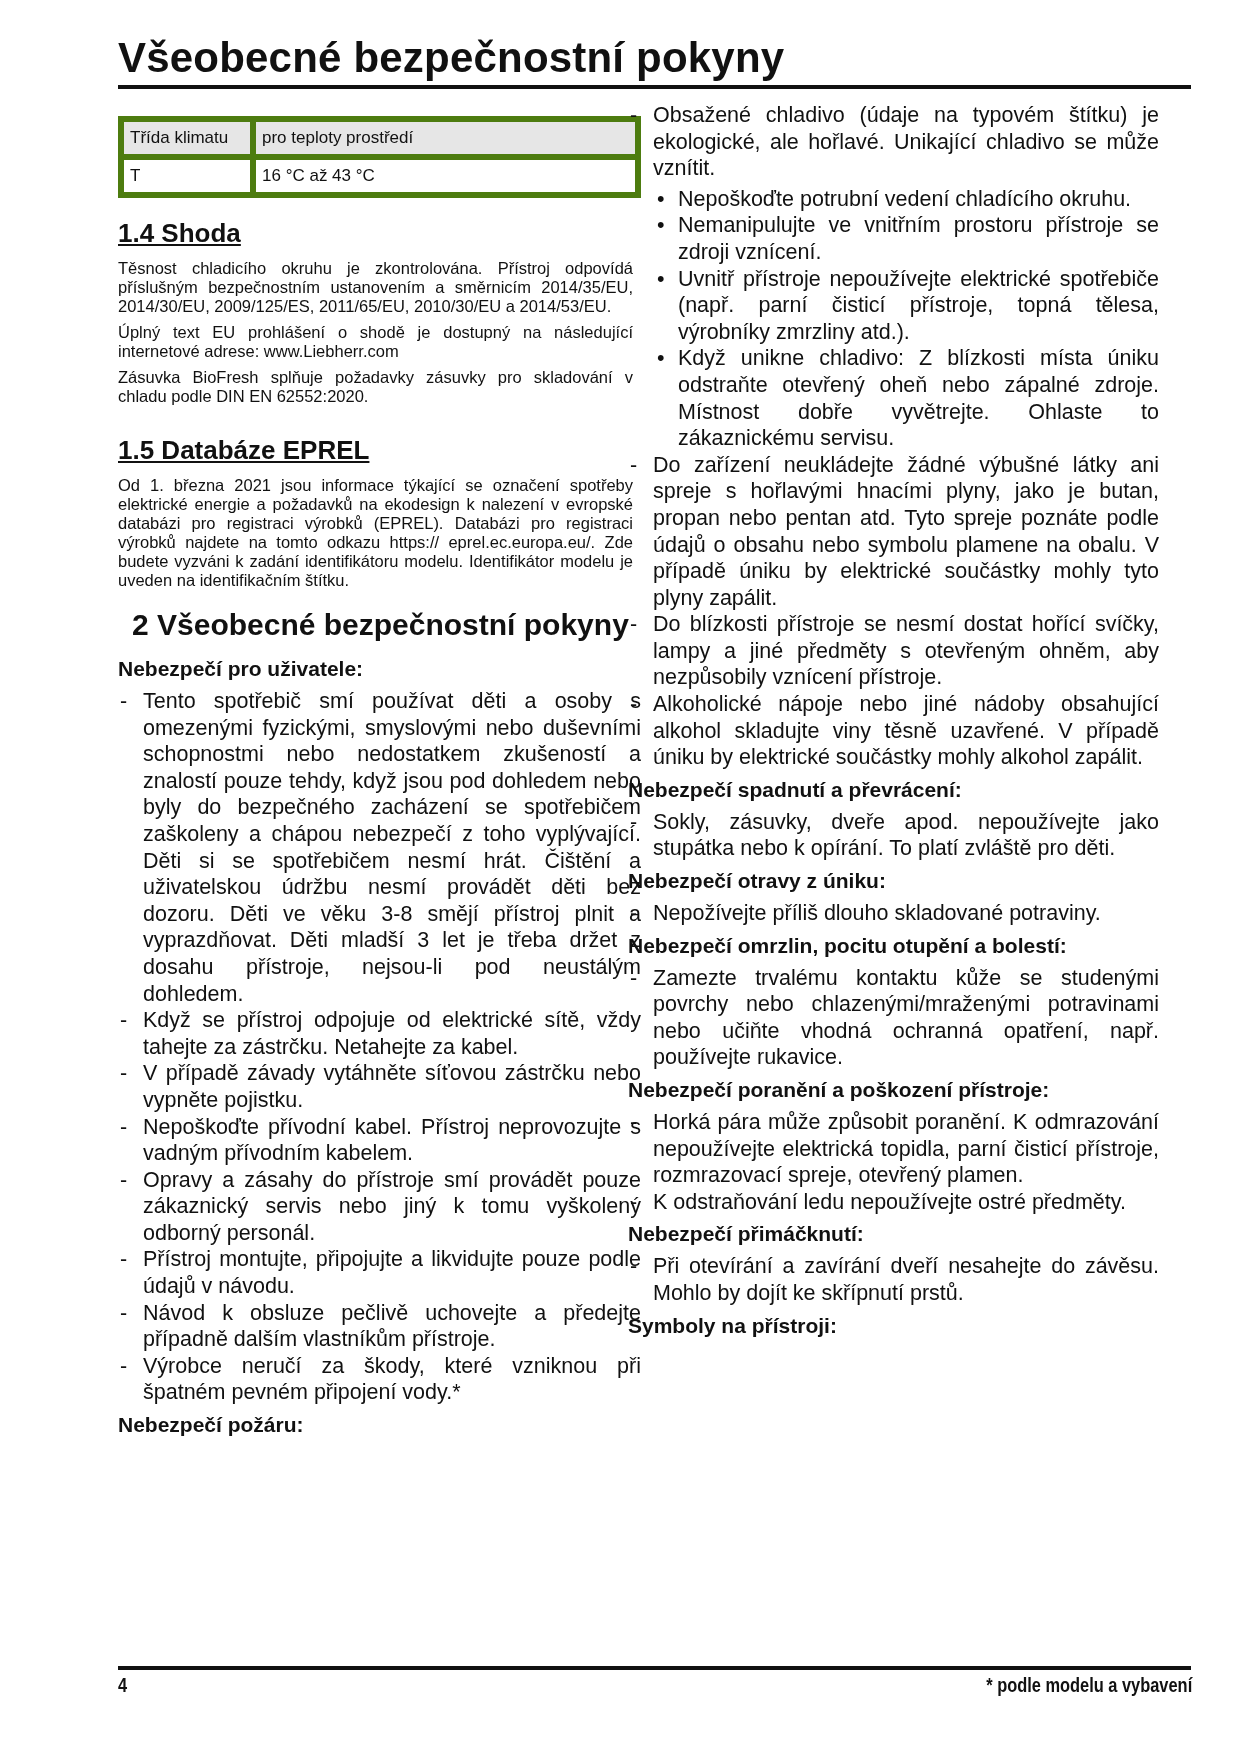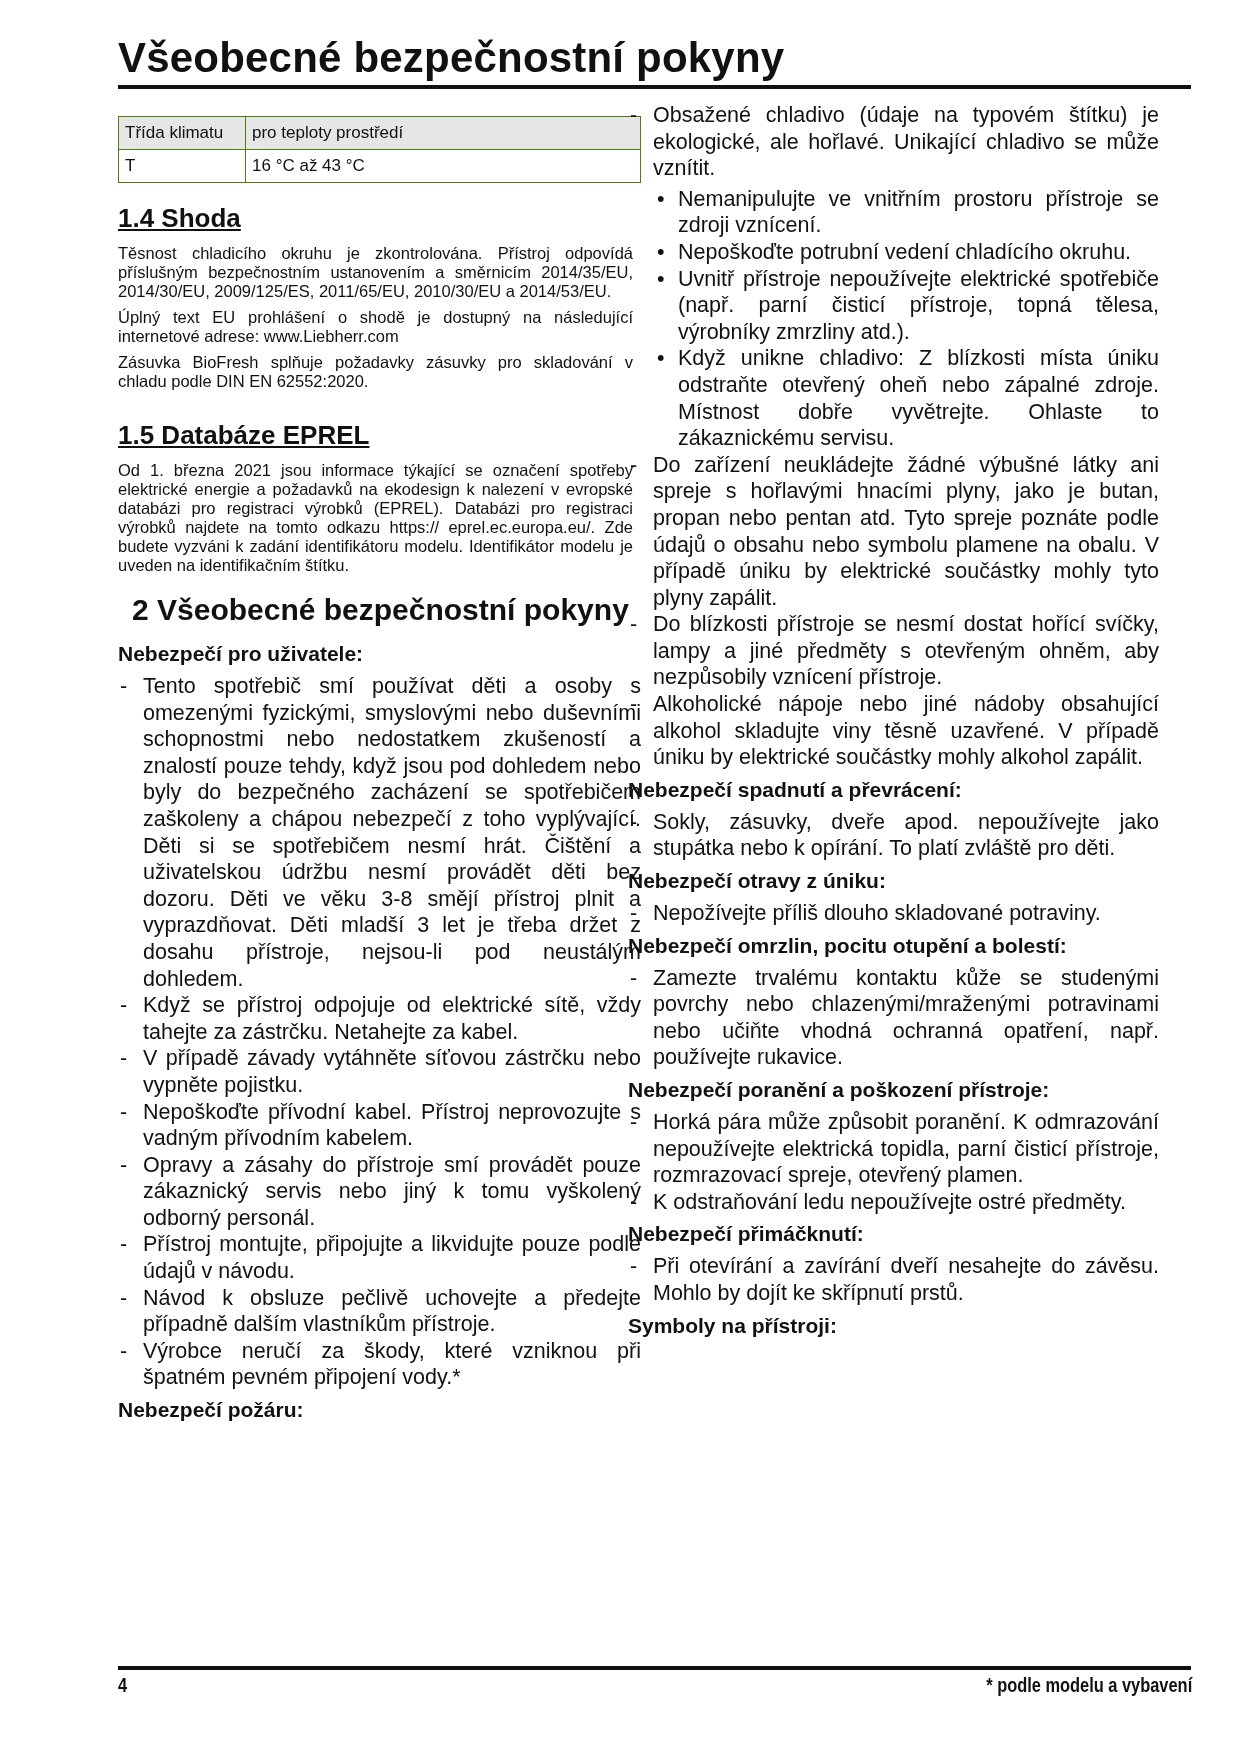--- a/index.html
+++ b/index.html
@@ -8,21 +8,21 @@
   .page-title { position: absolute; left: 118px; top: 34px; font-size: 42px; font-weight: bold; letter-spacing: 0.2px; }
   .rule-top { position: absolute; left: 118px; top: 85px; width: 1073px; height: 4px; background: #111; }
   .rule-bottom { position: absolute; left: 118px; top: 1666px; width: 1073px; height: 4px; background: #111; }
   .page-number { position: absolute; left: 118px; top: 1674px; font-size: 20px; font-weight: bold; font-family: "Liberation Sans", sans-serif; transform: scaleX(0.82); transform-origin: left; }
   .footnote { position: absolute; right: 48px; top: 1674px; font-size: 20px; font-weight: bold; transform: scaleX(0.82); transform-origin: right; }
 
   .col-left { position: absolute; left: 118px; top: 116px; width: 523px; }
   .col-right { position: absolute; left: 628px; top: 102px; width: 531px; }
 
   table.climate { border-collapse: collapse; width: 523px; font-size: 17px; margin-bottom: 20px; }
-  table.climate th, table.climate td { border: 1px solid #4d7c0f; text-align: left; font-weight: normal; padding: 3px 6px 4px 6px; height: 25px; }
+  table.climate th, table.climate td { border: 6px solid #4d7c0f; text-align: left; font-weight: normal; padding: 3px 6px 4px 6px; height: 25px; }
   table.climate th { background: #e6e6e6; }
   table.climate th:first-child, table.climate td:first-child { width: 114px; }
 
   h2.sec { font-size: 26px; font-weight: bold; margin: 0 0 10px 0; text-decoration: underline; }
   h1.chapter { font-size: 30px; font-weight: bold; margin: 16px 0 12px 14px; line-height: 38px; }
   p.small { font-size: 16.5px; line-height: 19px; margin: 0 8px 7px 0; text-align: justify; }
   .spacer { height: 22px; }
 
   h3.sub { font-size: 21px; font-weight: bold; margin: 6px 0 6px 0; line-height: 26px; }
   h3.sub.justify { text-align: justify; text-align-last: left; }
@@ -76,22 +76,22 @@
     <li>Výrobce neručí za škody, které vzniknou při špatném pevném připojení vody.*</li>
   </ul>
   <h3 class="sub">Nebezpečí požáru:</h3>
 </div>
 
 <div class="col-right">
   <ul class="dash">
     <li>
       <span>Obsažené chladivo (údaje na typovém štítku) je ekologické, ale hořlavé. Unikající chladivo se může vznítit.</span>
       <ul class="bullet">
+        <li>Nepoškoďte potrubní vedení chladícího okruhu.</li>
         <li>Nemanipulujte ve vnitřním prostoru přístroje se zdroji vznícení.</li>
-        <li>Nepoškoďte potrubní vedení chladícího okruhu.</li>
         <li>Uvnitř přístroje nepoužívejte elektrické spotřebiče (např. parní čisticí přístroje, topná tělesa, výrobníky zmrzliny atd.).</li>
         <li>Když unikne chladivo: Z blízkosti místa úniku odstraňte otevřený oheň nebo zápalné zdroje. Místnost dobře vyvětrejte. Ohlaste to zákaznickému servisu.</li>
       </ul>
     </li>
     <li>Do zařízení neukládejte žádné výbušné látky ani spreje s hořlavými hnacími plyny, jako je butan, propan nebo pentan atd. Tyto spreje poznáte podle údajů o obsahu nebo symbolu plamene na obalu. V případě úniku by elek­trické součástky mohly tyto plyny zapálit.</li>
     <li>Do blízkosti přístroje se nesmí dostat hořící svíčky, lampy a jiné předměty s otevřeným ohněm, aby nezpůsobily vznícení přístroje.</li>
     <li>Alkoholické nápoje nebo jiné nádoby obsahu­jící alkohol skladujte viny těsně uzavřené. V případě úniku by elektrické součástky mohly alkohol zapálit.</li>
   </ul>
 
   <h3 class="sub">Nebezpečí spadnutí a převrácení:</h3>

